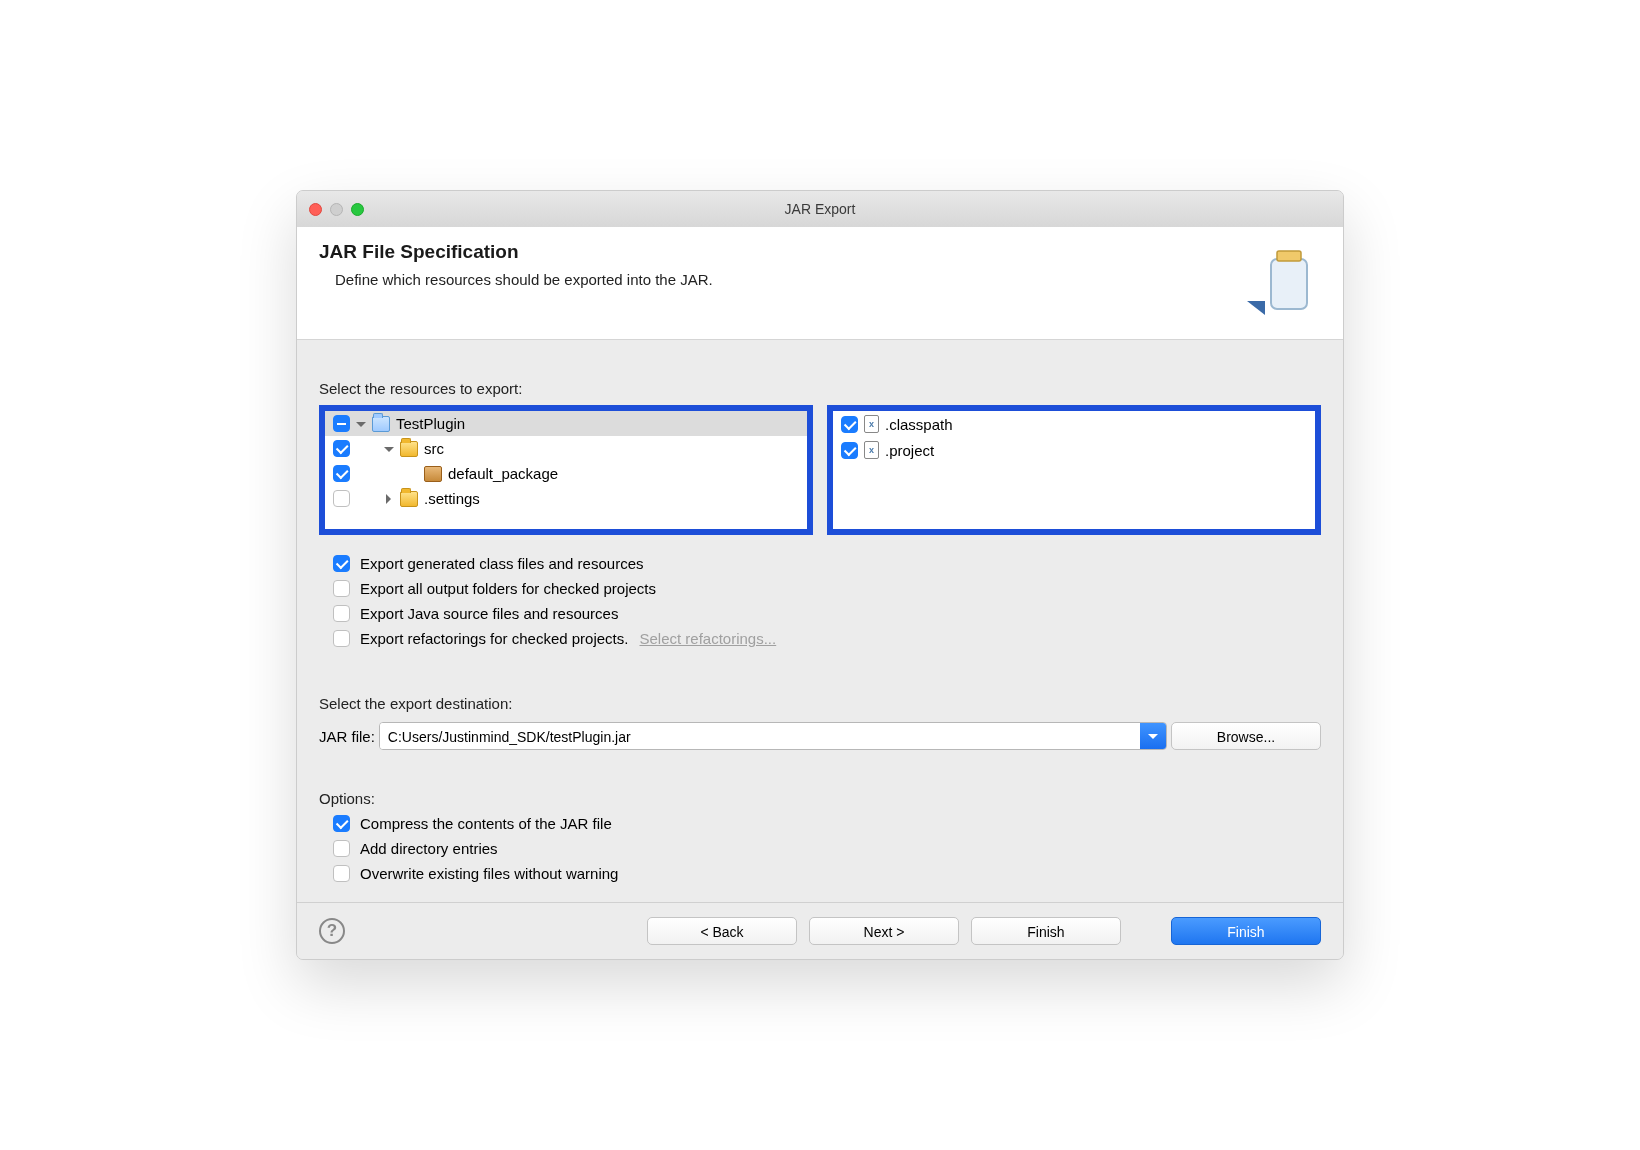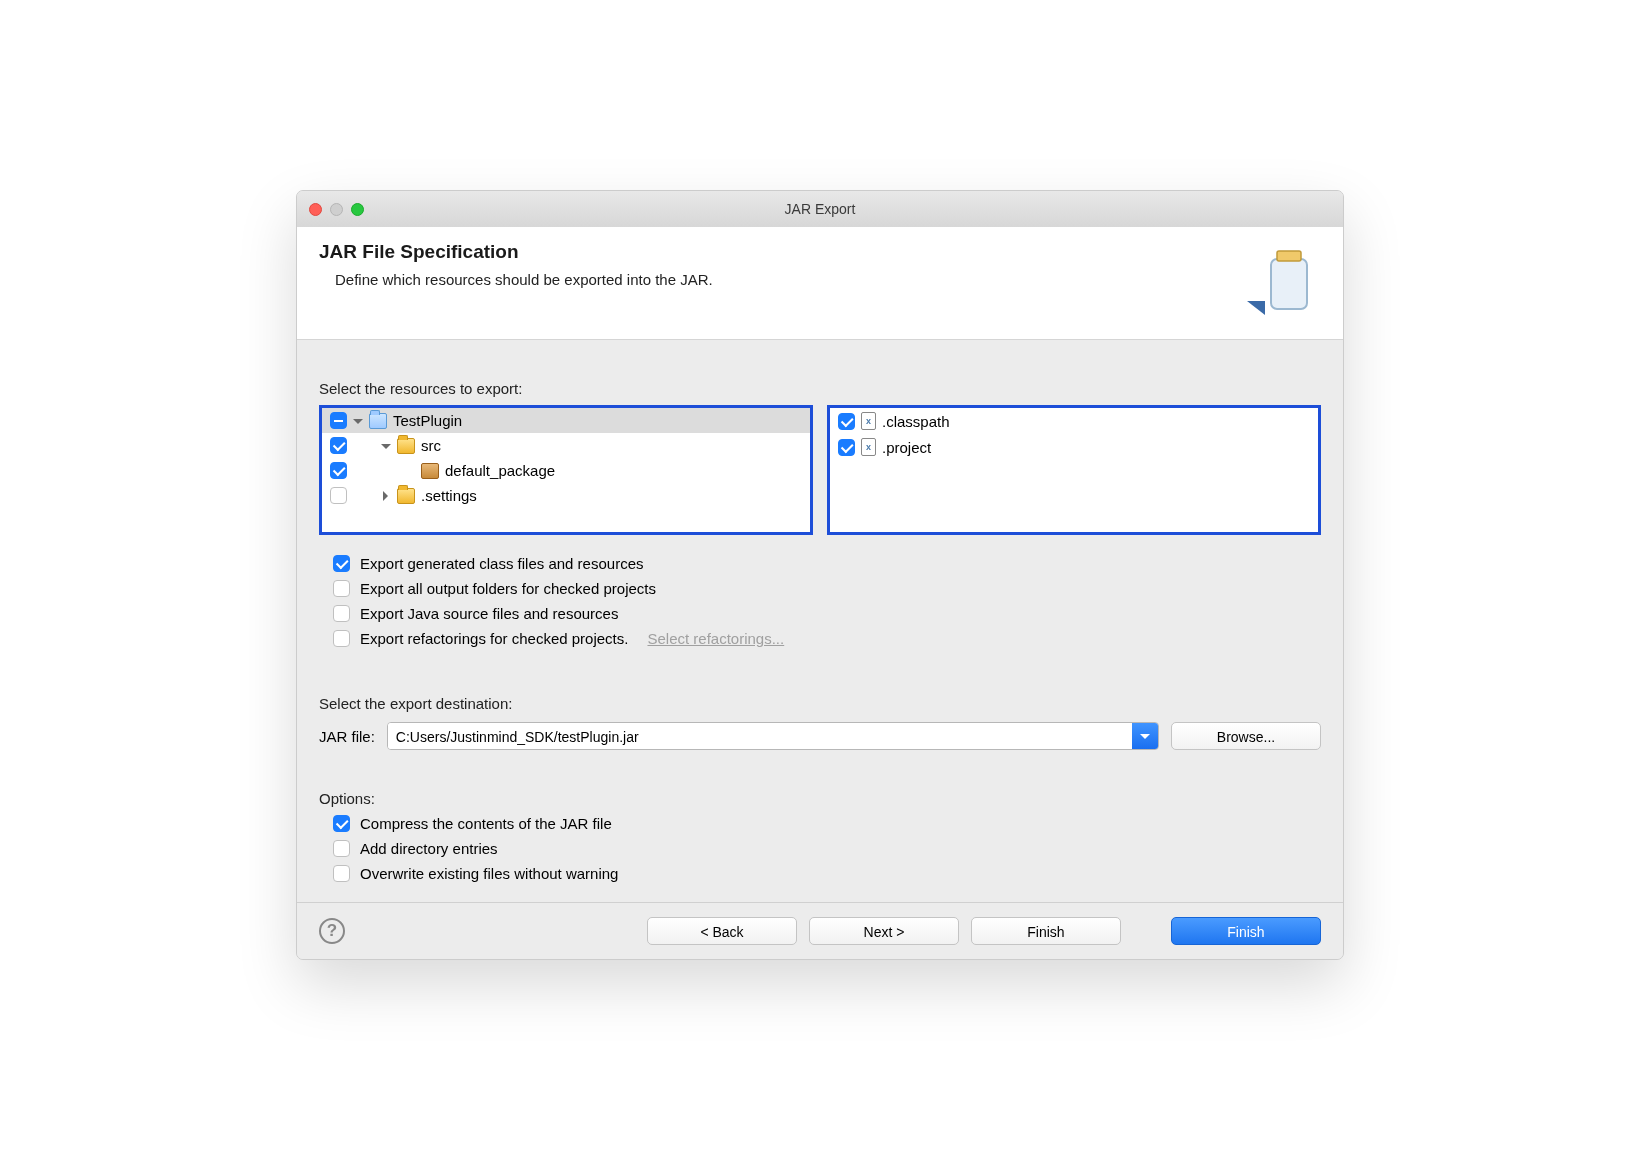--- a/index.html
+++ b/index.html
@@ -59,21 +59,21 @@
   background:#ececec;
 }
 .section-label { font-size:15px; color:#222; margin-bottom:8px; margin-top:22px; }
 
 .panels {
   display:flex; gap:14px;
 }
 .panel {
   flex:1;
   background:#fff;
-  border:3px solid #1d4ed8;
+  border:6px solid #1d4ed8;
   height:130px;
   overflow:auto;
 }
 .tree-row {
   display:flex; align-items:center;
   padding: 4px 8px;
   gap:6px;
   font-size:15px;
 }
 .tree-row.selected { background:#dcdcdc; }
@@ -109,24 +109,24 @@
   width:9px; height:2px;
   background:#fff;
 }
 
 .option-row {
   display:flex; align-items:center; gap:10px;
   margin: 8px 0;
   font-size:15px;
 }
 .option-row .chk { margin-left:14px; }
-.link-disabled { color:#a0a0a0; text-decoration:underline; margin-left:9px; }
+.link-disabled { color:#a0a0a0; text-decoration:underline; margin-left:1px; }
 
 .dest-row {
-  display:flex; align-items:center; gap:12px;
+  display:flex; align-items:center; gap:4px;
   margin-top:10px;
 }
 .combo {
   flex:1;
   display:flex;
   background:#fff;
   border:1px solid #b7b7b7;
   border-radius:4px;
   height:28px;
   overflow:hidden;

